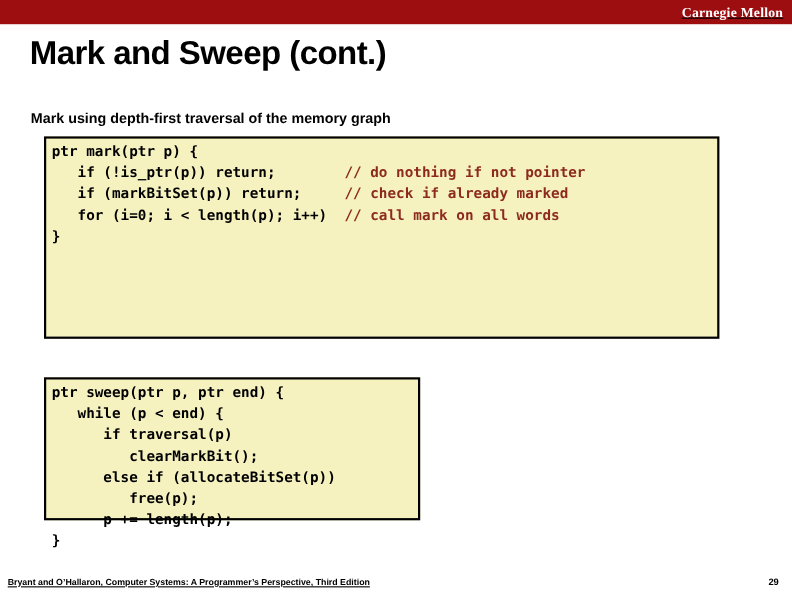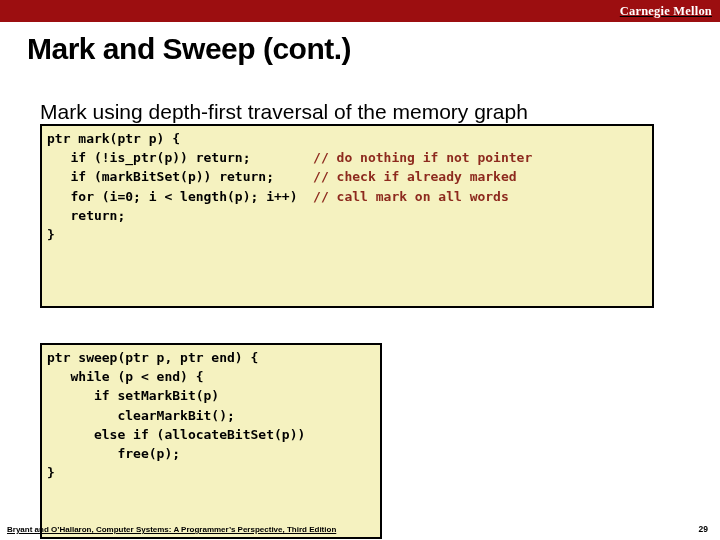--- a/index.html
+++ b/index.html
@@ -43,23 +43,23 @@
     position: absolute;
     left: 27px;
     top: 32px;
     font-size: 30px;
     font-weight: bold;
     color: #000000;
     letter-spacing: -0.5px;
   }
   .section-heading {
     position: absolute;
-    left: 40px;
-    font-size: 21px;
-    font-weight: normal;
+    left: 28px;
+    font-size: 13px;
+    font-weight: bold;
     color: #000000;
   }
   .heading-mark  { top: 100px; }
   .heading-sweep { top: 315px; }
 
   
   .code-block {
     position: absolute;
     box-sizing: border-box;
     background: #F5F2C0;
@@ -74,21 +74,21 @@
   .block-mark {
     left: 40px;
     top: 124px;
     width: 614px;
     height: 184px;
   }
   .block-sweep {
     left: 40px;
     top: 343px;
     width: 342px;
-    height: 196px;
+    height: 130px;
   }
   .code-line {
     white-space: pre;
   }
   .code-text {
     color: #000000;
     white-space: pre;
   }
   .code-comment {
     color: #8D2A1E;
@@ -125,32 +125,32 @@
 
   <div class="title">Mark and Sweep (cont.)</div>
 
   <div class="section-heading heading-mark">Mark using depth-first traversal of the memory graph</div>
 
   <div class="code-block block-mark">
       <div class="code-line"><span class="code-text">ptr mark(ptr p) {</span></div>
       <div class="code-line"><span class="code-text">   if (!is_ptr(p)) return;        </span><span class="code-comment">// do nothing if not pointer</span></div>
       <div class="code-line"><span class="code-text">   if (markBitSet(p)) return;     </span><span class="code-comment">// check if already marked</span></div>
       <div class="code-line"><span class="code-text">   for (i=0; i &lt; length(p); i++)  </span><span class="code-comment">// call mark on all words</span></div>
-      <div class="code-line"><span class="code-text">   return;</span></div>
       <div class="code-line"><span class="code-text">}</span></div>
     </div>
 
 
   <div class="code-block block-sweep">
       <div class="code-line"><span class="code-text">ptr sweep(ptr p, ptr end) {</span></div>
       <div class="code-line"><span class="code-text">   while (p &lt; end) {</span></div>
-      <div class="code-line"><span class="code-text">      if setMarkBit(p)</span></div>
+      <div class="code-line"><span class="code-text">      if traversal(p)</span></div>
       <div class="code-line"><span class="code-text">         clearMarkBit();</span></div>
       <div class="code-line"><span class="code-text">      else if (allocateBitSet(p))</span></div>
       <div class="code-line"><span class="code-text">         free(p);</span></div>
+      <div class="code-line"><span class="code-text">      p += length(p);</span></div>
       <div class="code-line"><span class="code-text">}</span></div>
     </div>
 
   <div class="footer-citation">Bryant and O’Hallaron, Computer Systems: A Programmer’s Perspective, Third Edition</div>
 
   <div class="page-number">29</div>
 
 </div>
 
 </body></html>

